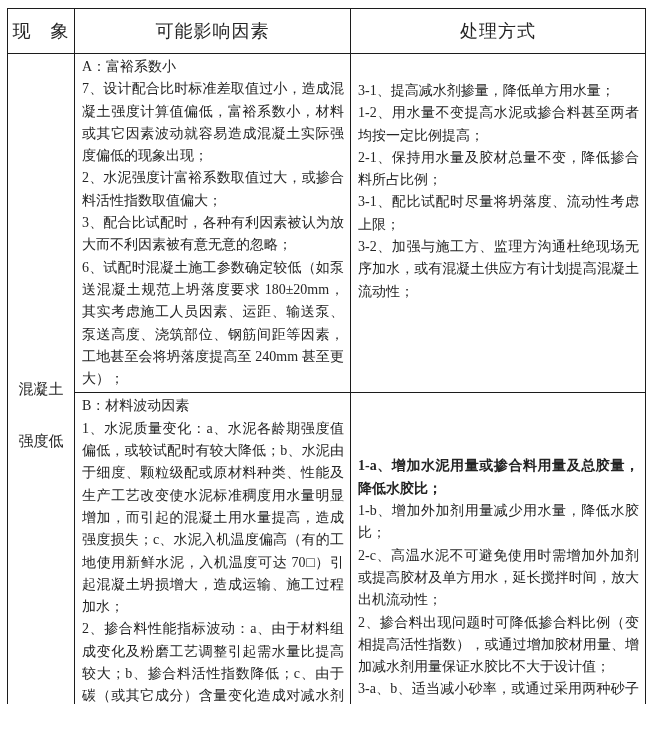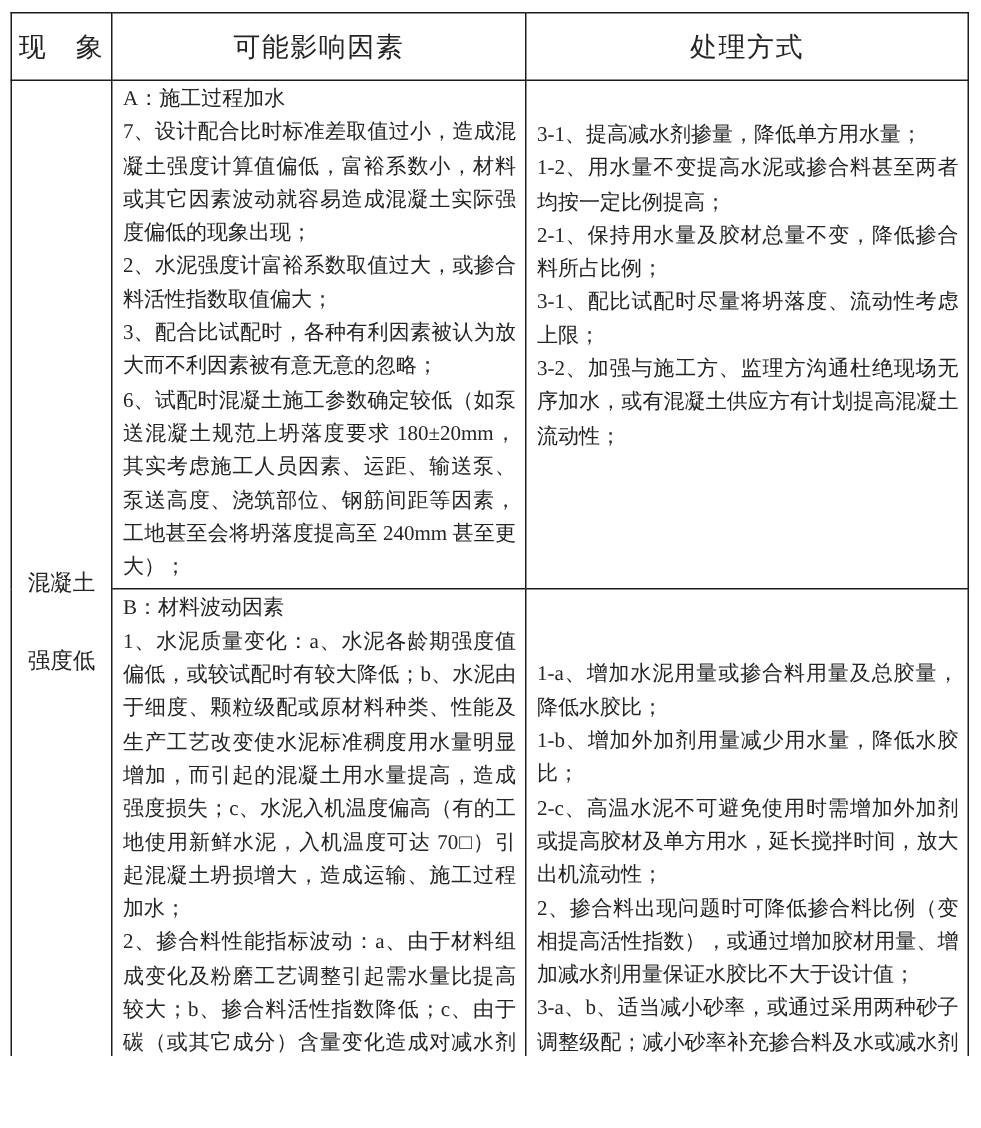--- a/index.html
+++ b/index.html
@@ -54,21 +54,21 @@
     font-size:14px;
     overflow:hidden;
   }
   .content-cell p{
     line-height:22.3px;
     text-align:justify;
     text-justify:inter-character;
   }
   
   .pad-top-sm{margin-top:24px;}
-  .pad-top-lg{margin-top:44px;}
+  .pad-top-lg{margin-top:60px;font-weight:bold;}
   .gap-above{}
 </style>
 </head>
 <body>
 
 <div class="page">
   <table class="doc-table">
     <colgroup>
         <col class="c1">
         <col class="c2">
@@ -79,21 +79,21 @@
       <th>现　象</th>
       <th>可能影响因素</th>
       <th>处理方式</th>
     </tr>
     <tr class="row-a">
       <td class="phenomenon-cell" rowspan="2">
         <div class="ph-line">混凝土</div>
         <div class="ph-line">强度低</div>
       </td>
       <td class="content-cell">
-        <p>A：施工过程加水</p>
+        <p>A：富裕系数小</p>
         <p>7、设计配合比时标准差取值过小，造成混凝土强度计算值偏低，富裕系数小，材料或其它因素波动就容易造成混凝土实际强度偏低的现象出现；</p>
         <p>2、水泥强度计富裕系数取值过大，或掺合料活性指数取值偏大；</p>
         <p>3、配合比试配时，各种有利因素被认为放大而不利因素被有意无意的忽略；</p>
         <p>6、试配时混凝土施工参数确定较低（如泵送混凝土规范上坍落度要求 180±20mm，其实考虑施工人员因素、运距、输送泵、泵送高度、浇筑部位、钢筋间距等因素，工地甚至会将坍落度提高至 240mm 甚至更大）；</p>
       </td>
       <td class="content-cell">
         <p class="pad-top-sm">3-1、提高减水剂掺量，降低单方用水量；</p>
         <p>1-2、用水量不变提高水泥或掺合料甚至两者均按一定比例提高；</p>
         <p>2-1、保持用水量及胶材总量不变，降低掺合料所占比例；</p>
         <p>3-1、配比试配时尽量将坍落度、流动性考虑上限；</p>

